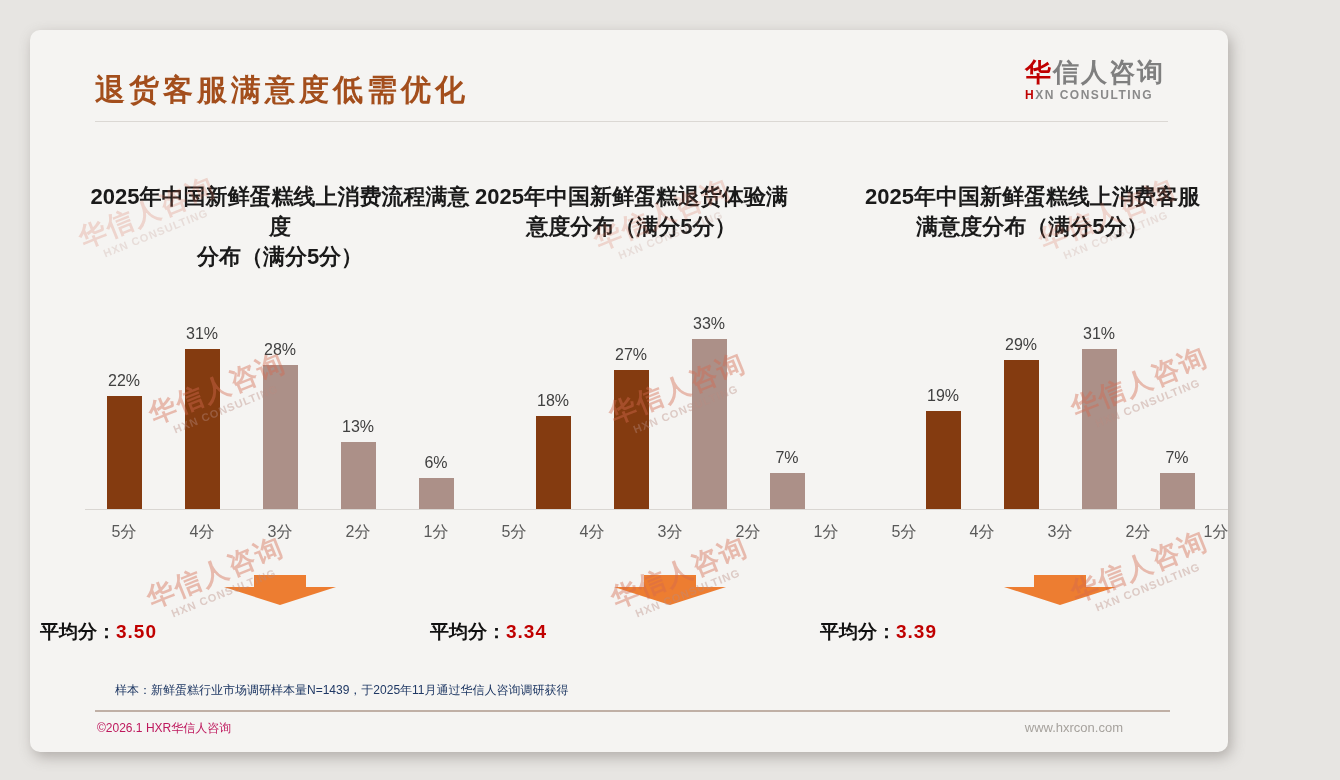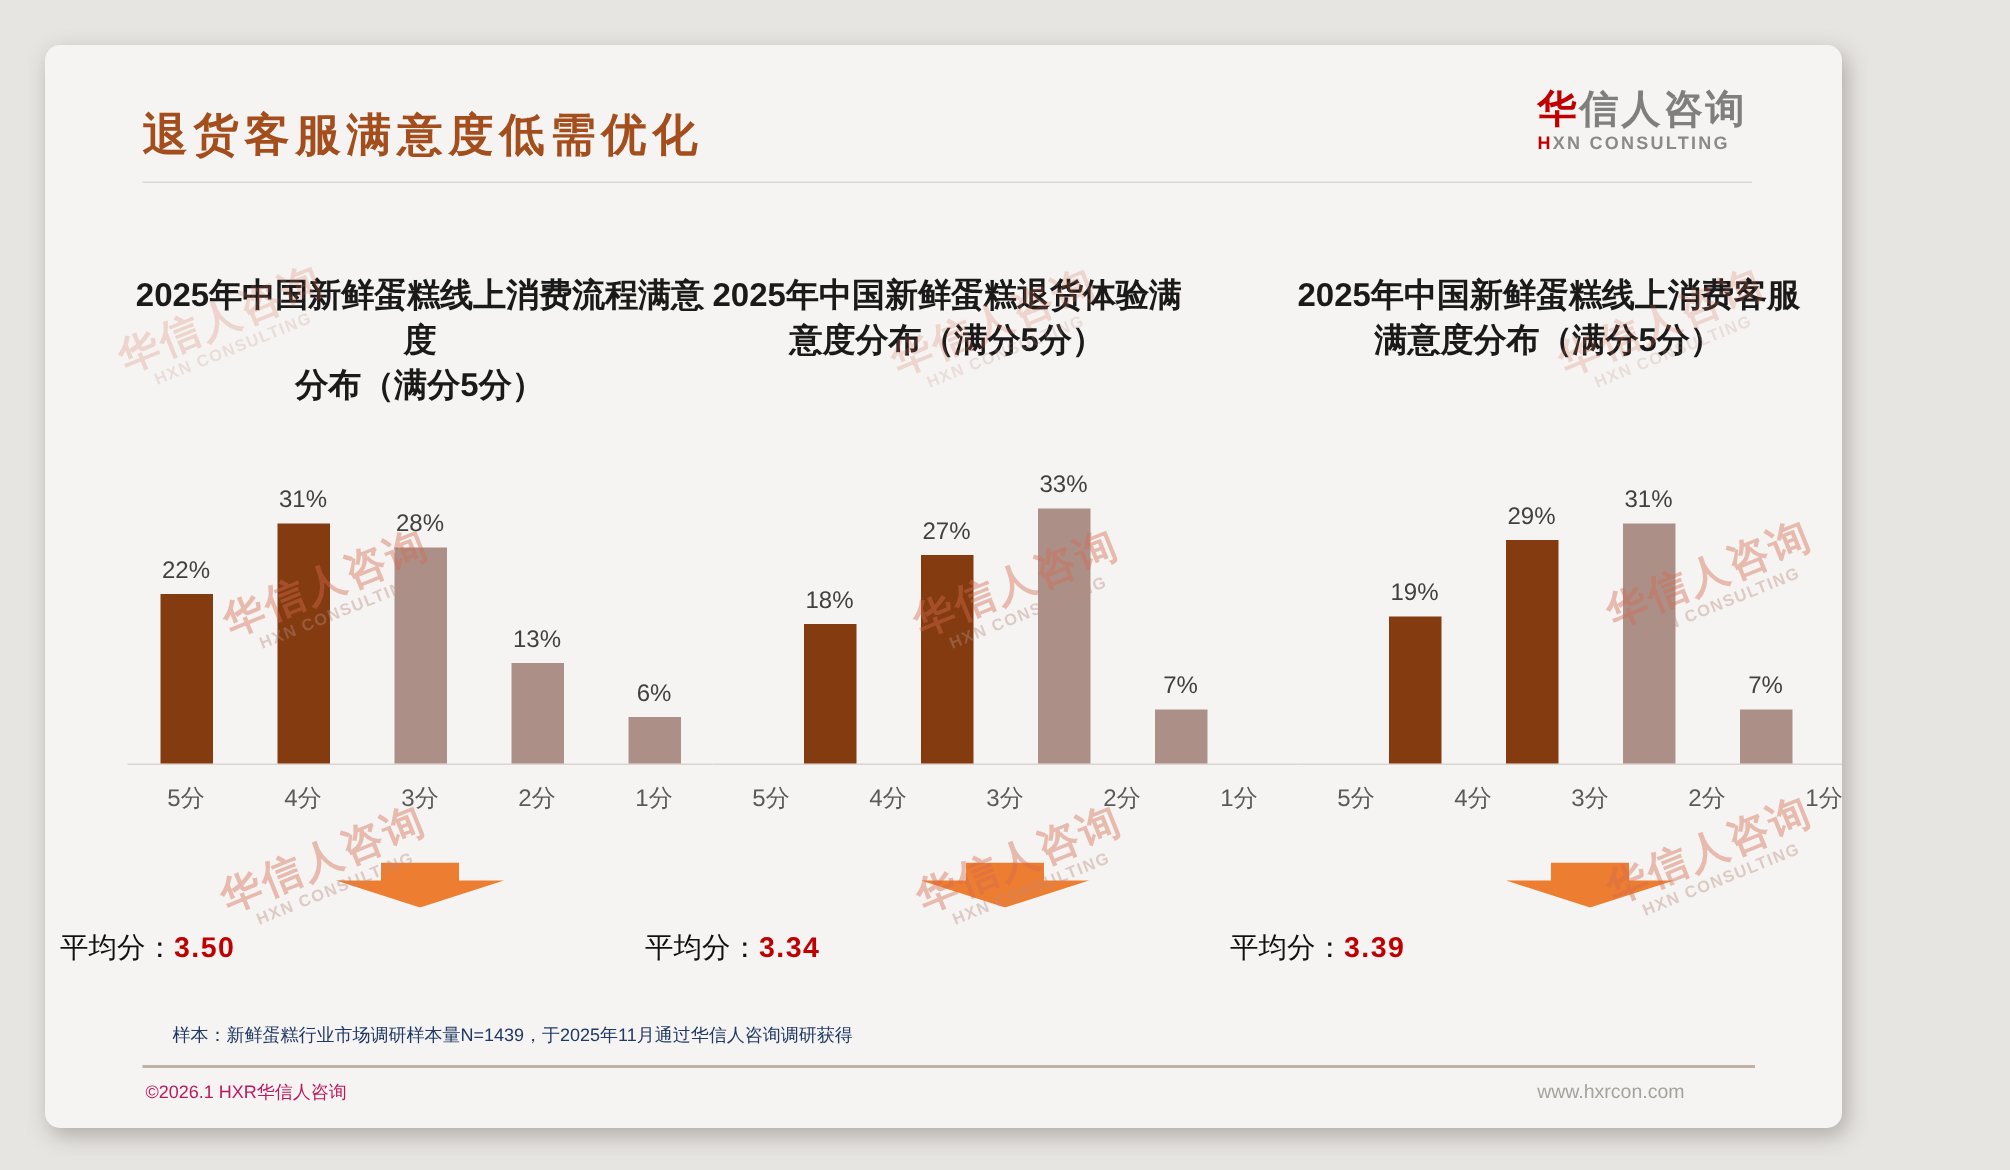--- a/index.html
+++ b/index.html
@@ -42,21 +42,21 @@
     height:215px;margin-top:50px;width:100%;
     border-bottom:1px solid #D9D6D2;
   }
   .bar-slot{width:78px;display:flex;flex-direction:column;align-items:center;justify-content:flex-end;}
   .pct{font-size:16px;color:#404040;margin-bottom:6px;}
   .bar{width:35px;}
   .cats{display:flex;justify-content:center;width:100%;}
   .cat{width:78px;text-align:center;font-size:16px;color:#595959;padding-top:12px;}
   .arrow-wrap{height:62px;display:flex;align-items:flex-end;justify-content:center;width:100%;}
   .avg-row{margin-top:14px;transform:translateX(-45px);font-size:19px;}
-  .avg-label{font-weight:normal;color:#111111;}
+  .avg-label{font-weight:bold;color:#111111;}
   .avg-value{color:#C00000;font-weight:bold;letter-spacing:1px;}
   
   .note{position:absolute;left:85px;top:652px;font-size:12px;color:#1F3864;}
   .sep-line{position:absolute;left:65px;right:58px;top:680px;height:2px;background:#C0B0A6;}
   .footer-left{position:absolute;left:67px;top:690px;font-size:12px;color:#be185d;}
   .footer-right{position:absolute;right:105px;top:690px;font-size:13px;color:#A6A29D;}
   
   .wm{
     position:absolute;width:180px;text-align:center;
     transform:rotate(-22deg);pointer-events:none;z-index:6;line-height:1.1;

